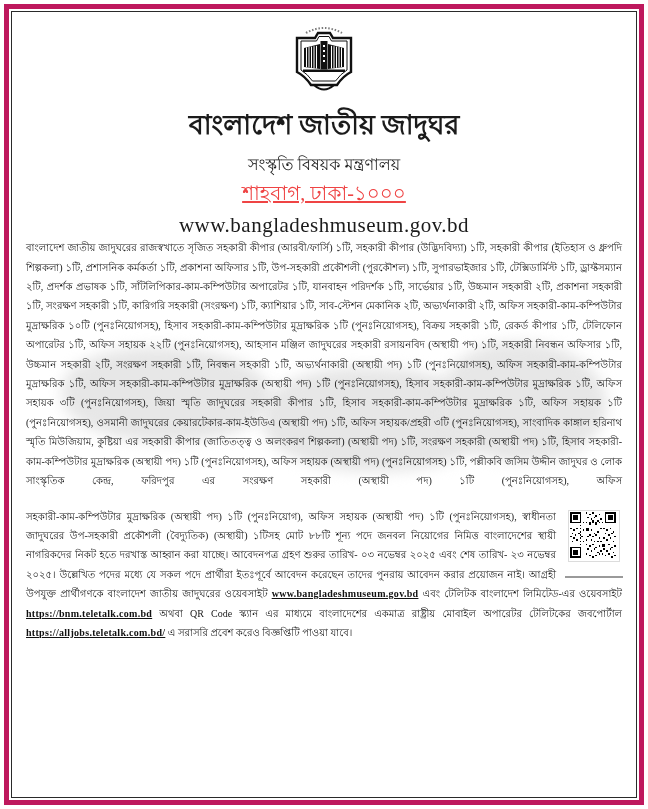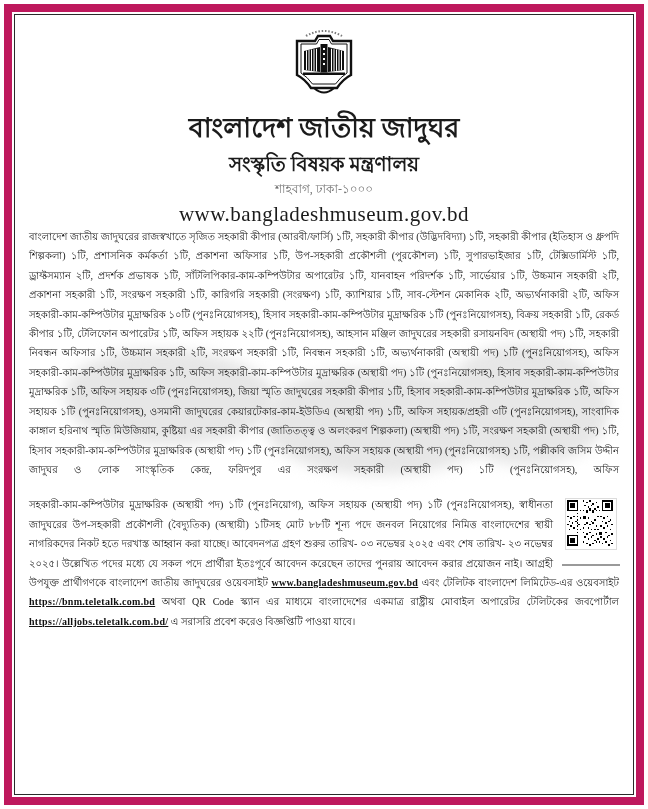--- a/index.html
+++ b/index.html
@@ -6,42 +6,42 @@
   body{
     width:648px;height:809px;
     background:#ffffff;
     font-family:"Liberation Serif","DejaVu Serif",serif;
     color:#1b1b1b;
     position:relative;
     overflow:hidden;
   }
   .page{
     position:absolute; inset:4px;
-    border:8px solid #be185d;
+    border:5px solid #be185d;
     background:#fff;
   }
   .inner-frame{
     position:absolute; inset:2px;
     border:1px solid #2a2a2a;
     padding:6px 14px 4px 14px;
     overflow:hidden;
   }
   
   .wm{position:absolute;background:#e7e7e7;filter:blur(7px);border-radius:45% 55% 50% 50%;z-index:0;}
   .wm1{left:50px;top:335px;width:210px;height:95px;}
   .wm2{left:250px;top:355px;width:230px;height:105px;}
   .wm3{left:430px;top:330px;width:165px;height:120px;}
 
   .content{position:relative;z-index:1;}
 
   header{text-align:center;}
   .logo-wrap{display:flex;justify-content:center;margin-top:4px;}
   .org-name{font-size:27px;font-weight:bold;line-height:1.15;margin-top:2px;}
-  .ministry{font-size:20px;font-weight:bold;line-height:1.2;margin-top:8px;}
-  .address{font-size:12px;color:#737373;margin-top:4px;}
+  .ministry{font-size:16px;font-weight:normal;line-height:1.2;margin-top:14px;}
+  .address{font-size:20px;color:#ef4444;margin-top:4px;text-decoration:underline;}
   .website{font-size:21px;letter-spacing:.5px;margin-top:2px;font-family:"Liberation Serif",serif;}
   .notice-title{font-size:37px;font-weight:bold;margin-top:4px;margin-bottom:6px;line-height:1.15;}
 
   .body-text{
     font-size:10px;
     line-height:19.4px;
     text-align:justify;
     color:#171717;
   }
   .para1{text-align-last:justify;}

